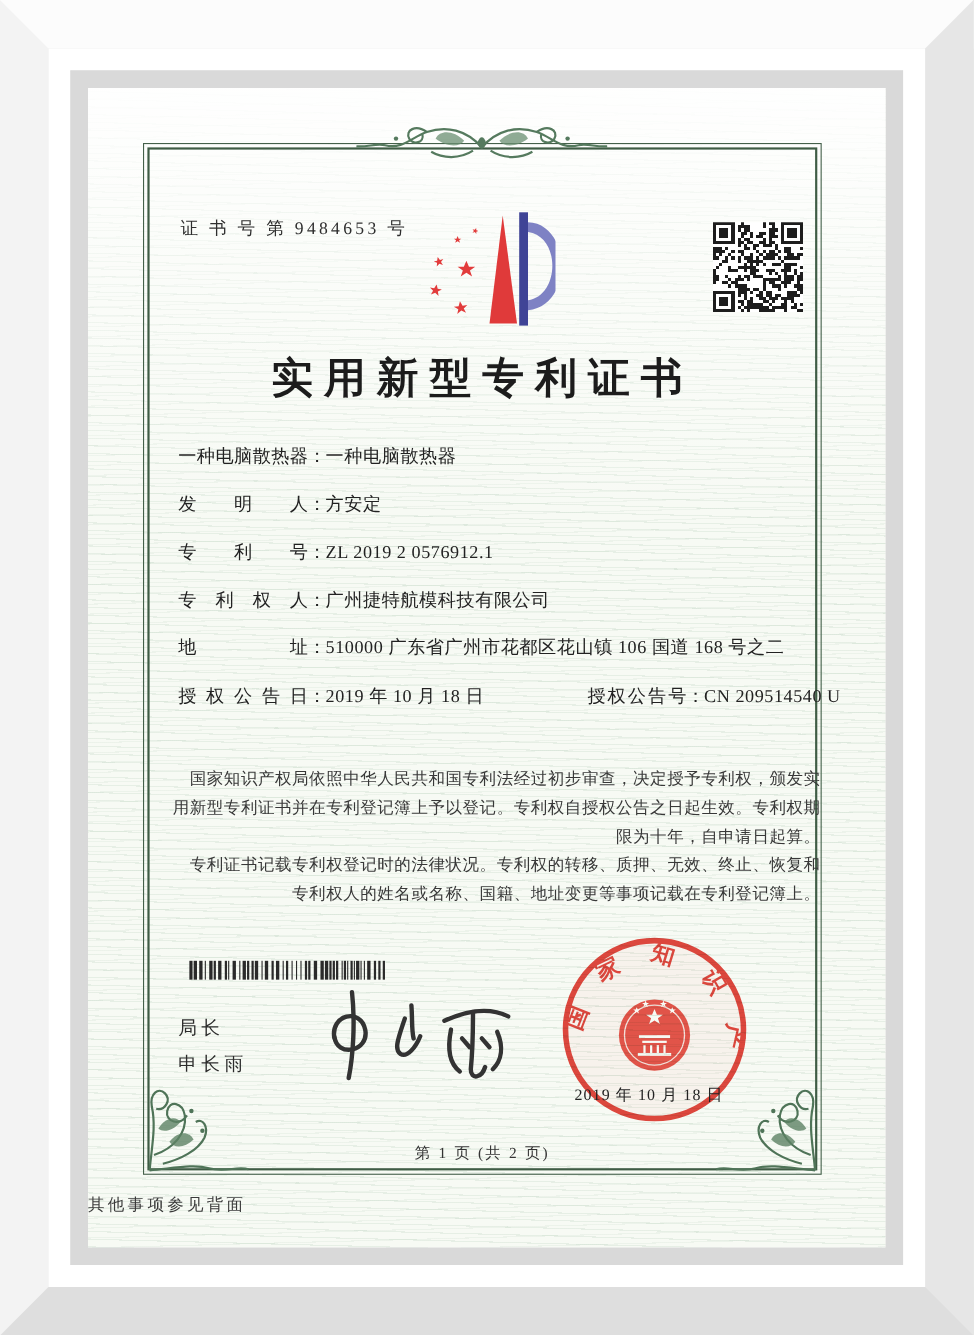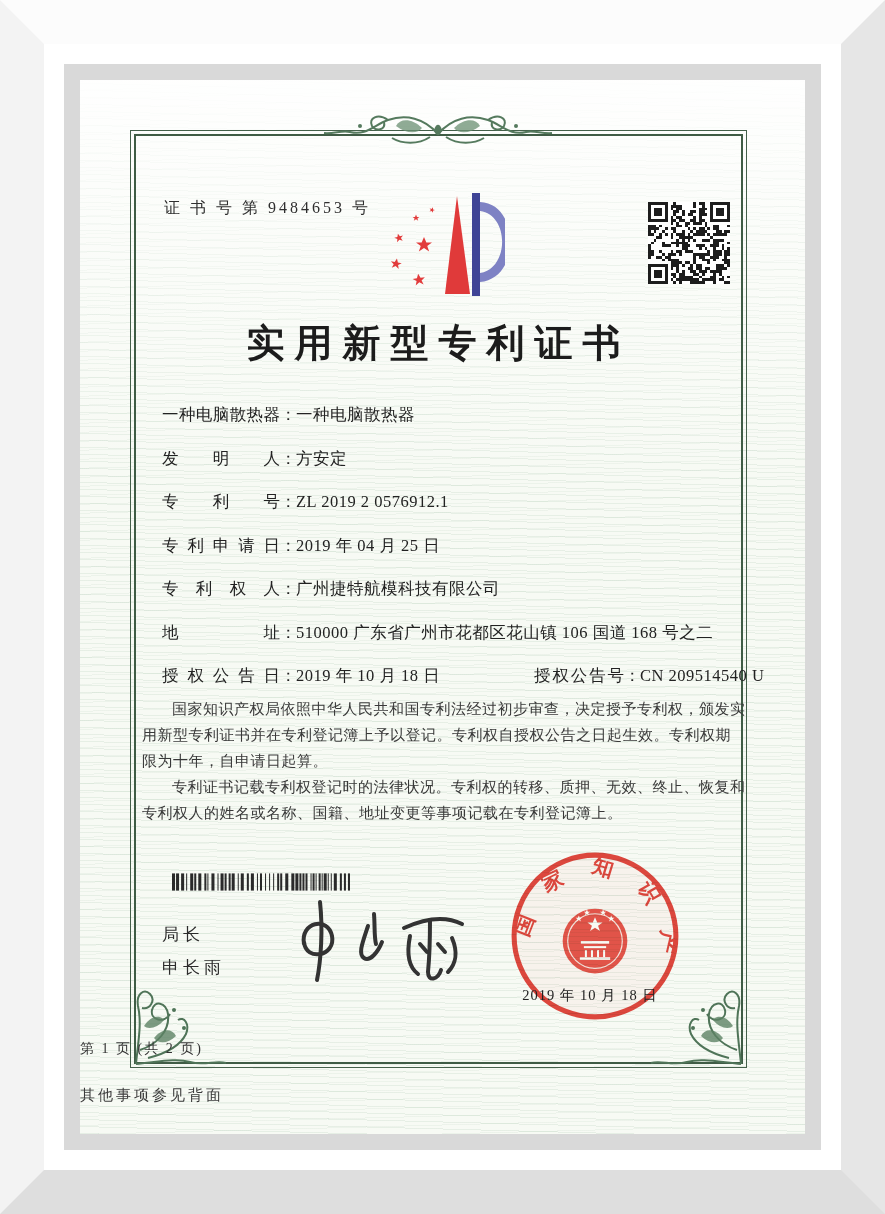--- a/index.html
+++ b/index.html
@@ -42,33 +42,33 @@
     display:flex; flex-direction:column; gap:21.5px; }
   .frow { position:relative; height:22px; font-size:16.5px; color:#222; white-space:nowrap; }
   .flabel { display:inline-block; width:118px; text-align:justify; text-align-last:justify; vertical-align:top; }
   .fcolon { display:inline-block; width:16px; }
   .fvalue { letter-spacing:.5px; }
   .grant2 { position:absolute; left:372px; top:0; }
   .grant2 .flabel { width:90px; }
 
   .body-text { position:absolute; left:62px; top:616px; width:604px;
     font-size:15px; line-height:26px; color:#383838; letter-spacing:.5px; }
-  .body-text p { text-indent:2em; }
+  .body-text p { text-indent:2em;text-align:right; }
 
   .barcode { position:absolute; left:92px; top:793px; }
 
   .signer-title { position:absolute; left:82px; top:843px; font-size:17px; letter-spacing:4px; color:#2b2b2b; }
   .signer-name  { position:absolute; left:82px; top:876px; font-size:17px; letter-spacing:4px; color:#2b2b2b;text-align:center; }
   .signature { position:absolute; left:198px; top:812px; }
 
   .seal { position:absolute; left:425px; top:766px; opacity:.92; mix-blend-mode:multiply; }
   .seal-date { position:absolute; left:420px; top:906px; width:180px; text-align:center;
     font-size:14.5px; color:#222; letter-spacing:1px; }
 
-  .page-indicator { position:absolute; left:0; right:8px; top:960px; text-align:left;
+  .page-indicator { position:absolute; left:0; right:8px; top:960px; text-align:center;
     font-size:14px; color:#333; letter-spacing:2px; }
   .back-note { position:absolute; left:0; right:8px; top:1006px; text-align:left;
     font-size:15px; color:#3a3a3a; letter-spacing:3px; }
 </style>
 </head>
 <body>
 
 <div class="stage">
   <div class="frame-bevel"></div>
   <div class="frame-face"></div>
@@ -476,23 +476,20 @@
       <div class="frow">
         <span class="flabel">一种电脑散热器</span><span class="fcolon">：</span><span class="fvalue">一种电脑散热器</span>
       </div>
       <div class="frow">
         <span class="flabel">发明人</span><span class="fcolon">：</span><span class="fvalue">方安定</span>
       </div>
       <div class="frow">
         <span class="flabel">专利号</span><span class="fcolon">：</span><span class="fvalue">ZL 2019 2 0576912.1</span>
       </div>
       <div class="frow">
-        <span class="flabel">专利申请日</span><span class="fcolon">：</span><span class="fvalue">2019 年 04 月 25 日</span>
-      </div>
-      <div class="frow">
         <span class="flabel">专利权人</span><span class="fcolon">：</span><span class="fvalue">广州捷特航模科技有限公司</span>
       </div>
       <div class="frow">
         <span class="flabel">地址</span><span class="fcolon">：</span><span class="fvalue">510000 广东省广州市花都区花山镇 106 国道 168 号之二</span>
       </div>
       <div class="frow">
         <span class="flabel">授权公告日</span><span class="fcolon">：</span><span class="fvalue">2019 年 10 月 18 日</span>
         <span class="grant2">
           <span class="flabel">授权公告号</span><span class="fcolon">：</span><span class="fvalue">CN 209514540 U</span>
         </span>

